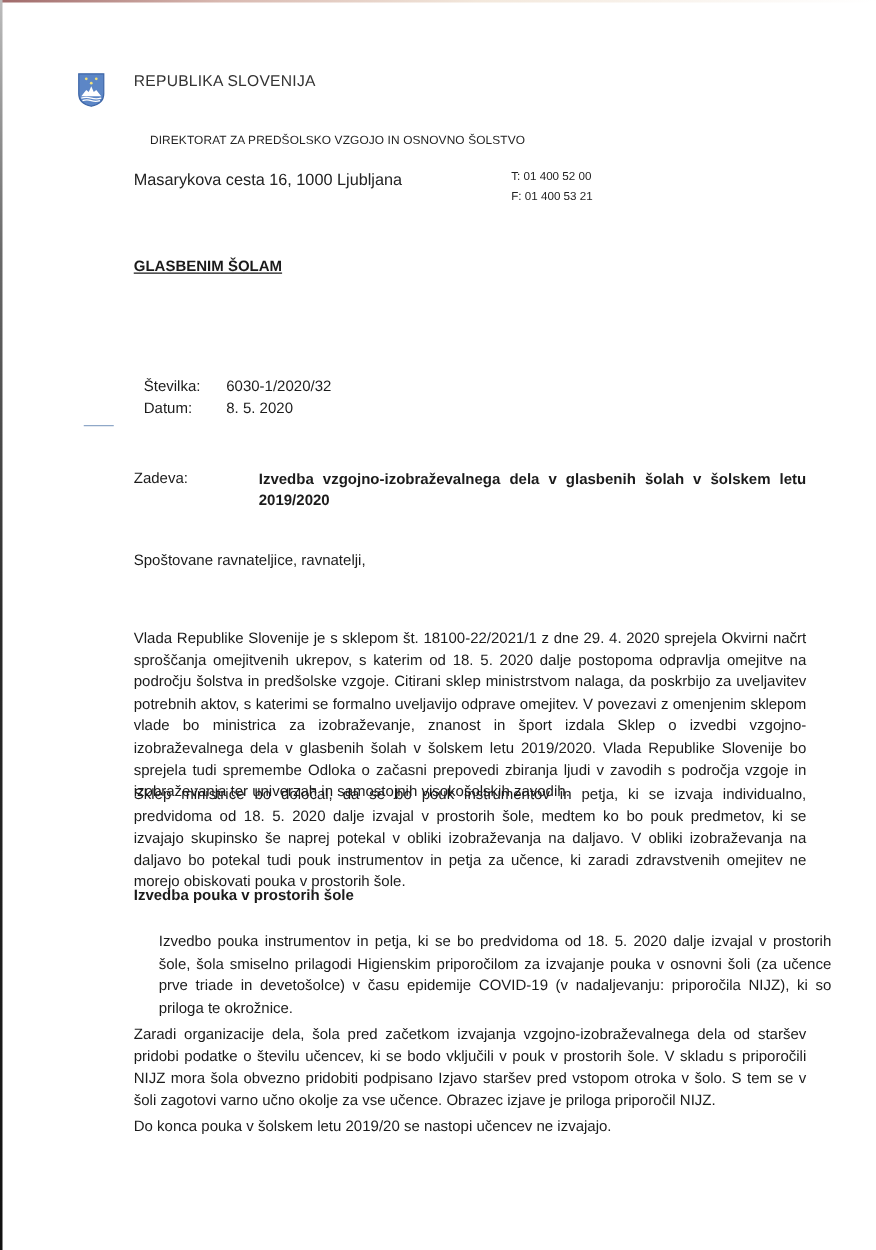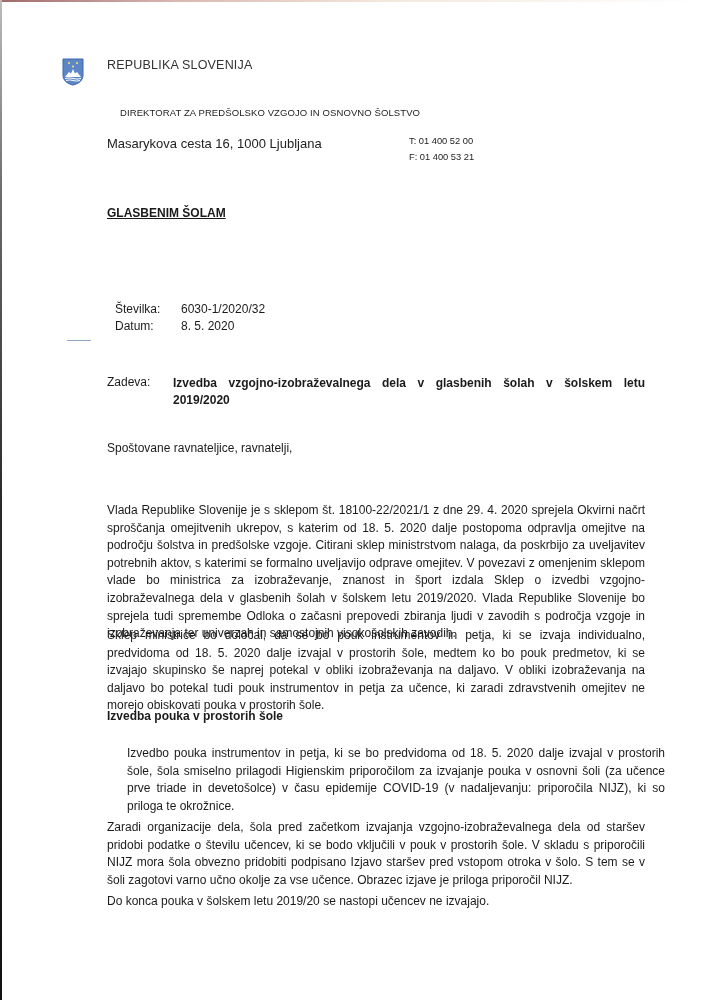--- a/index.html
+++ b/index.html
@@ -30,21 +30,21 @@
   .fax { position: absolute; left: 409px; top: 152px; font-size: 9.3px; color: #222; }
 
   .recipient { position: absolute; left: 107px; top: 206px; font-size: 12px; font-weight: bold; color: #1a1a1a; text-decoration: underline; }
 
   .meta { position: absolute; left: 91px; top: 301px; font-size: 12px; line-height: 17px; margin-left: 24px; }
   .meta-row { display: flex; }
   .meta-label { width: 66px; }
 
   .subject { position: absolute; left: 107px; top: 375px; font-size: 12px; width: 538px; display: flex; }
   .subject-label { width: 66px; flex: none; }
-  .subject-text { font-weight: bold; text-align: justify; text-align-last: left; line-height: 17px; width: 472px; word-spacing: 2px; }
+  .subject-text { font-weight: bold; text-align: justify; text-align-last: left; line-height: 17px; width: 472px; word-spacing: 2px; margin-left: 34px; }
 
   .greeting { position: absolute; left: 107px; top: 441px; font-size: 12px; }
 
   .body-text {
     position: absolute; left: 107px; width: 538px; font-size: 12px; line-height: 17.6px;
     text-align: justify; color: #1b1b1b;
   }
   .p1 { top: 486px; margin-top: 16px; }
   .p2 { top: 627px; }
   .section-heading { position: absolute; left: 107px; top: 709px; font-size: 12px; font-weight: bold; }

